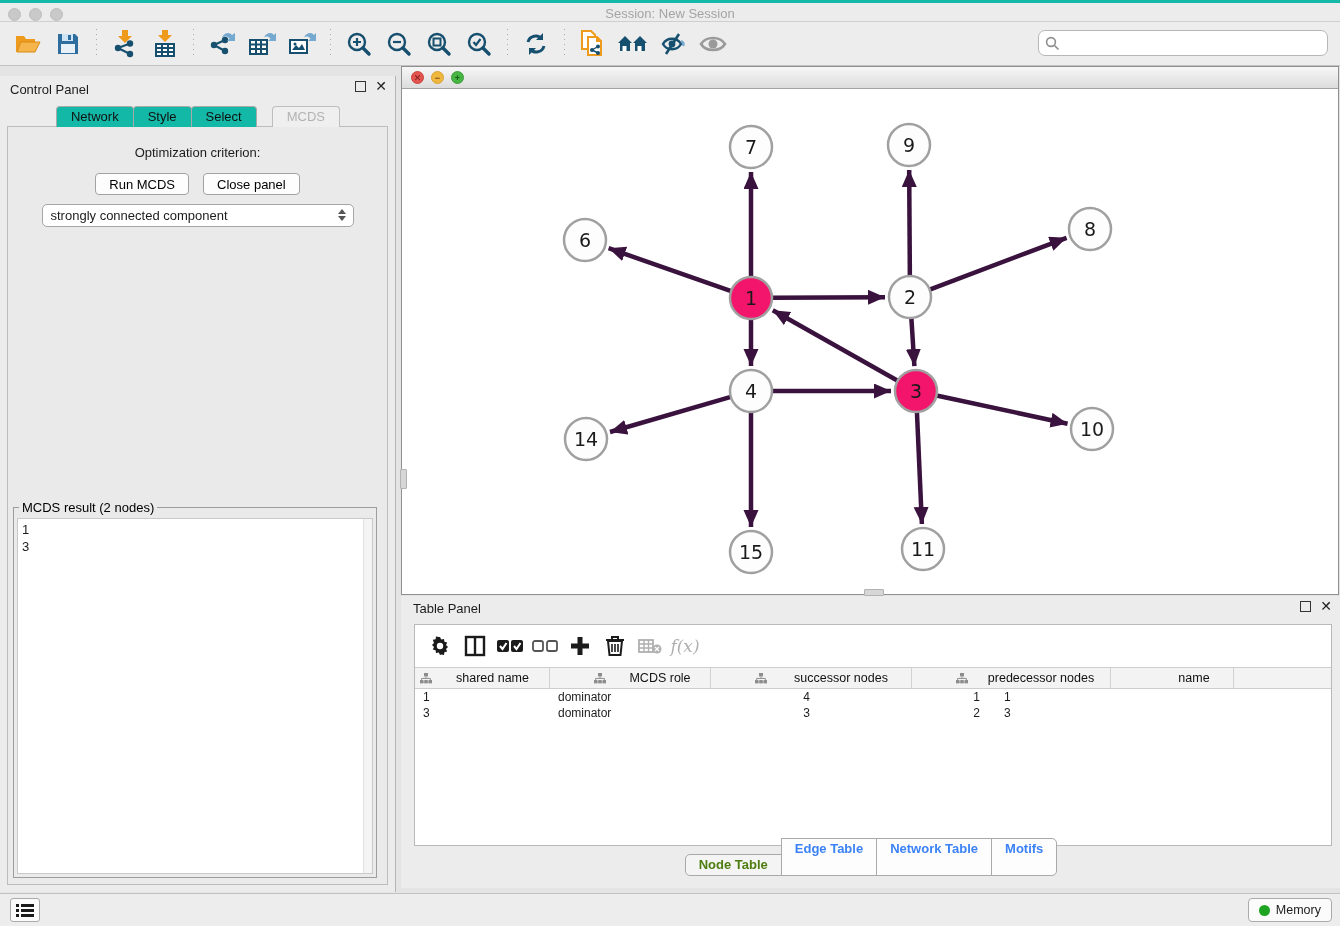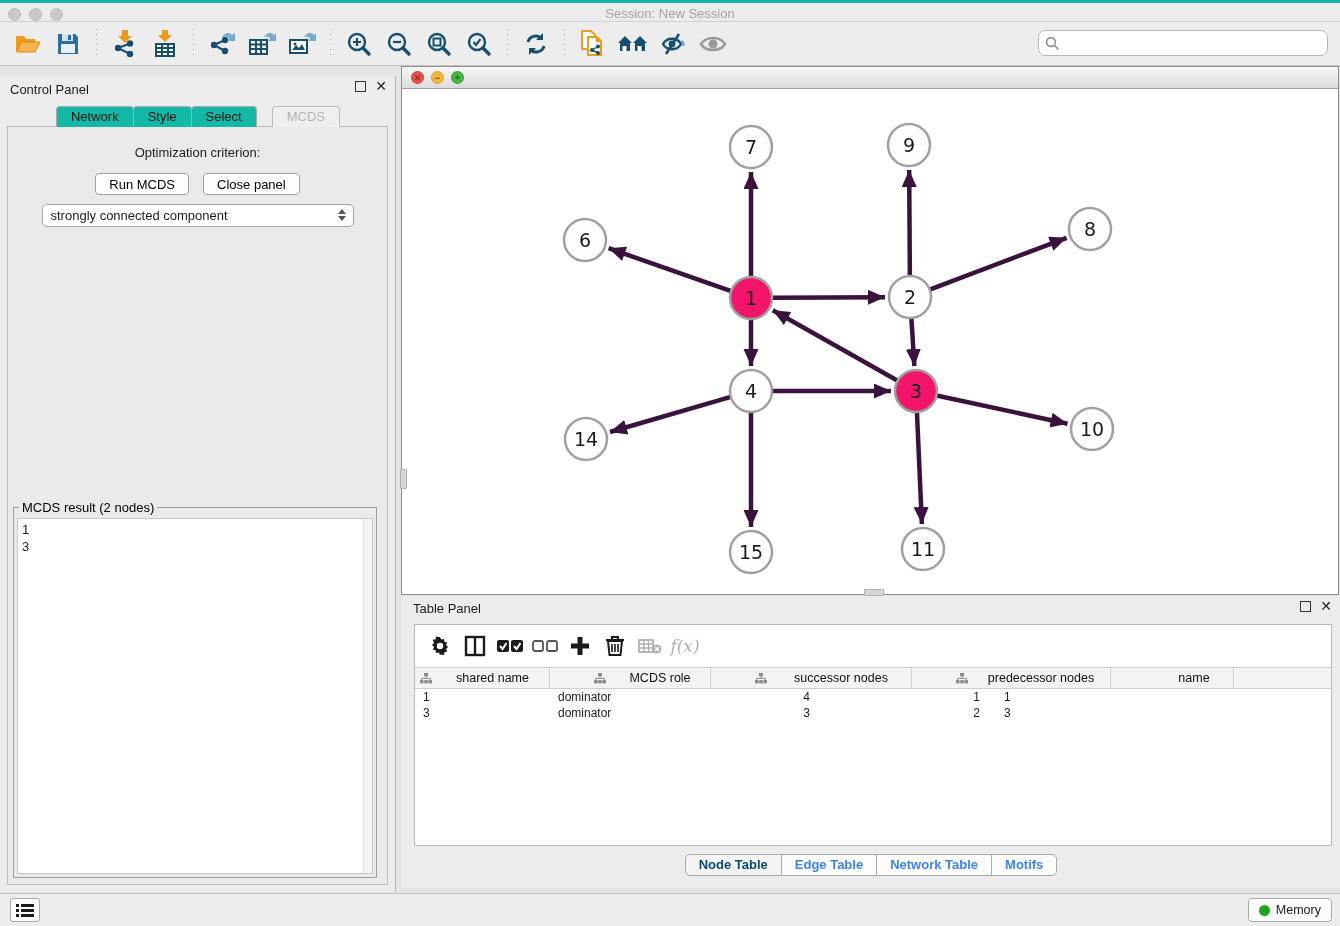--- a/index.html
+++ b/index.html
@@ -128,21 +128,21 @@
   .grid-row { display:flex; height:16px; font-size:12px; align-items:center; }
   .g-cell { overflow:hidden; white-space:nowrap; }
   
   #table-tabs { position:absolute; bottom:12px; left:0; right:0; display:flex; justify-content:center; }
   .tbl-tab {
     background:#fdfdfd; border:1px solid #a9a9a9; padding:2px 13px 3px;
     font-size:13px; font-weight:bold; color:#3b82f6; cursor:pointer; margin-right:-1px;
   }
   .tbl-tab:first-child { border-radius:5px 0 0 5px; }
   .tbl-tab:last-child { border-radius:0 5px 5px 0; }
-  .tbl-tab.active { color:#0c4a6e; background:#f4f4f4; }
+  .tbl-tab.active { color:#4d7c0f; background:#f4f4f4;margin-top:16px; }
   
   #statusbar {
     position:absolute; left:0; bottom:0; width:1340px; height:33px;
     background:#ededed; border-top:1px solid #c2c2c2;
   }
   #list-btn {
     position:absolute; left:10px; top:4px; width:30px; height:24px;
     background:#fbfbfb; border:1px solid #ababab; border-radius:3px;
     display:flex; align-items:center; justify-content:center; cursor:pointer;
   }

